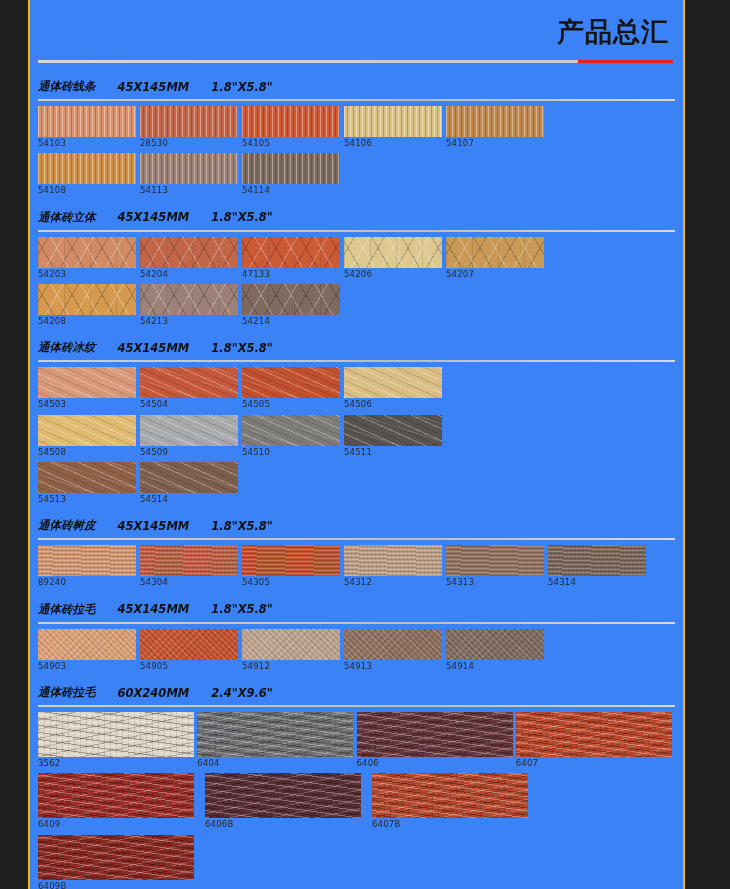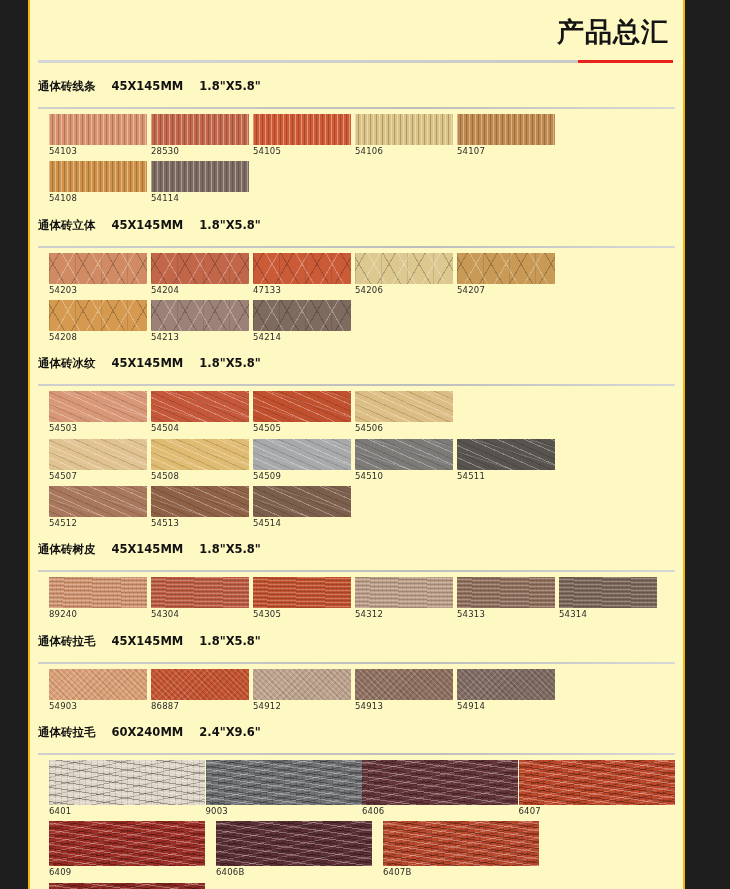--- a/index.html
+++ b/index.html
@@ -6,21 +6,21 @@
   html,body{margin:0;padding:0;}
   body{
     width:730px;height:889px;
     background:#1e1e1e;
     font-family:"DejaVu Sans","Liberation Sans",sans-serif;
     overflow:hidden;
   }
   .page{
     position:absolute;
     left:28px;top:0;width:657px;height:889px;
-    background:#fef9c3;
+    background:#3b82f6;
     border-left:2px solid #f5b50a;
     border-right:2px solid #f5b50a;
     box-sizing:border-box;
     overflow:hidden;
   }
   .inner{position:relative;width:100%;height:100%;}
 
   
   .header{position:relative;height:70px;}
   .title{
@@ -34,34 +34,34 @@
     background:linear-gradient(to right,#d6d6d6,#c9c9c9);
   }
   .rule-red{
     position:absolute;left:548px;top:60px;width:95px;height:3px;
     background:#e8241a;
   }
 
   
   .section{padding:0 8px 0 8px;}
   .sec-head{
-    display:flex;align-items:flex-start;
+    display:flex;align-items:center;
     font-size:11.5px;font-weight:bold;color:#111;
-    padding-top:9px;padding-bottom:13px;
-    white-space:nowrap;letter-spacing:0px;
+    padding-top:9px;padding-bottom:5px;
+    white-space:nowrap;letter-spacing:0px;font-style:italic;
   }
   .sec-name{font-weight:bold;}
-  .sec-size{font-weight:bold;margin-left:16px;}
+  .sec-size{font-weight:bold;margin-left:22px;}
   .sec-rule{
     height:2px;width:100%;
     background:linear-gradient(to right,#cfcfcf,#bdbdbd 60%,#d8d8d8);
     margin-bottom:5px;
   }
 
-  .row{display:flex;margin-bottom:2px;margin-left:11px;}
+  .row{display:flex;margin-bottom:2px;}
   .cell{display:flex;flex-direction:column;}
   .swatch{
     border:0;
     background-color:#ccc;
     background-repeat:repeat;
   }
   .code{
     font-size:8.5px;color:#2a2a2a;
     margin-top:2px;margin-bottom:3px;
     line-height:1.1;letter-spacing:0.2px;
@@ -181,20 +181,24 @@
               <div class="swatch tex-line" style="background-color: rgb(192, 138, 78);"></div>
               <div class="code">54107</div>
             </div>
           </div>
           <div class="row">
             <div class="cell">
               <div class="swatch tex-line" style="background-color: rgb(207, 145, 71);"></div>
               <div class="code">54108</div>
             </div>
             <div class="cell">
+              <div class="swatch tex-line" style="background-color: rgb(156, 128, 118);"></div>
+              <div class="code">54113</div>
+            </div>
+            <div class="cell">
               <div class="swatch tex-line" style="background-color: rgb(125, 106, 96);"></div>
               <div class="code">54114</div>
             </div>
           </div>
         </div>
         <div class="section t-small">
           <div class="sec-head">
             <span class="sec-name">通体砖立体</span>
             <span class="sec-size">45X145MM</span>
             <span class="sec-size">1.8"X5.8"</span>
@@ -257,45 +261,37 @@
               <div class="swatch tex-ice" style="background-color: rgb(193, 80, 47);"></div>
               <div class="code">54505</div>
             </div>
             <div class="cell">
               <div class="swatch tex-ice" style="background-color: rgb(220, 189, 131);"></div>
               <div class="code">54506</div>
             </div>
           </div>
           <div class="row">
             <div class="cell">
-              <div class="swatch tex-ice" style="background-color: rgb(224, 195, 145);"></div>
-              <div class="code">54507</div>
-            </div>
-            <div class="cell">
               <div class="swatch tex-ice" style="background-color: rgb(224, 187, 114);"></div>
               <div class="code">54508</div>
             </div>
             <div class="cell">
               <div class="swatch tex-ice" style="background-color: rgb(167, 169, 171);"></div>
               <div class="code">54509</div>
             </div>
             <div class="cell">
               <div class="swatch tex-ice" style="background-color: rgb(125, 123, 120);"></div>
               <div class="code">54510</div>
             </div>
             <div class="cell">
               <div class="swatch tex-ice" style="background-color: rgb(87, 83, 79);"></div>
               <div class="code">54511</div>
             </div>
           </div>
           <div class="row">
-            <div class="cell">
-              <div class="swatch tex-ice" style="background-color: rgb(169, 120, 92);"></div>
-              <div class="code">54512</div>
-            </div>
             <div class="cell">
               <div class="swatch tex-ice" style="background-color: rgb(142, 96, 70);"></div>
               <div class="code">54513</div>
             </div>
             <div class="cell">
               <div class="swatch tex-ice" style="background-color: rgb(123, 95, 76);"></div>
               <div class="code">54514</div>
             </div>
           </div>
         </div>
@@ -340,21 +336,21 @@
             <span class="sec-size">1.8"X5.8"</span>
           </div>
           <div class="sec-rule"></div>
           <div class="row">
             <div class="cell">
               <div class="swatch tex-grain" style="background-color: rgb(220, 160, 119);"></div>
               <div class="code">54903</div>
             </div>
             <div class="cell">
               <div class="swatch tex-grain" style="background-color: rgb(196, 82, 47);"></div>
-              <div class="code">86887</div>
+              <div class="code">54905</div>
             </div>
             <div class="cell">
               <div class="swatch tex-grain" style="background-color: rgb(190, 164, 142);"></div>
               <div class="code">54912</div>
             </div>
             <div class="cell">
               <div class="swatch tex-grain" style="background-color: rgb(142, 111, 94);"></div>
               <div class="code">54913</div>
             </div>
             <div class="cell">
@@ -366,25 +362,25 @@
         <div class="section t-wide">
           <div class="sec-head">
             <span class="sec-name">通体砖拉毛</span>
             <span class="sec-size">60X240MM</span>
             <span class="sec-size">2.4"X9.6"</span>
           </div>
           <div class="sec-rule"></div>
           <div class="row">
             <div class="cell">
               <div class="swatch tex-rough" style="background-color: rgb(222, 213, 199);"></div>
-              <div class="code">6401</div>
+              <div class="code">3562</div>
             </div>
             <div class="cell">
               <div class="swatch tex-rough" style="background-color: rgb(111, 113, 116);"></div>
-              <div class="code">9003</div>
+              <div class="code">6404</div>
             </div>
             <div class="cell">
               <div class="swatch tex-rough" style="background-color: rgb(103, 55, 60);"></div>
               <div class="code">6406</div>
             </div>
             <div class="cell">
               <div class="swatch tex-rough" style="background-color: rgb(192, 72, 42);"></div>
               <div class="code">6407</div>
             </div>
           </div>

